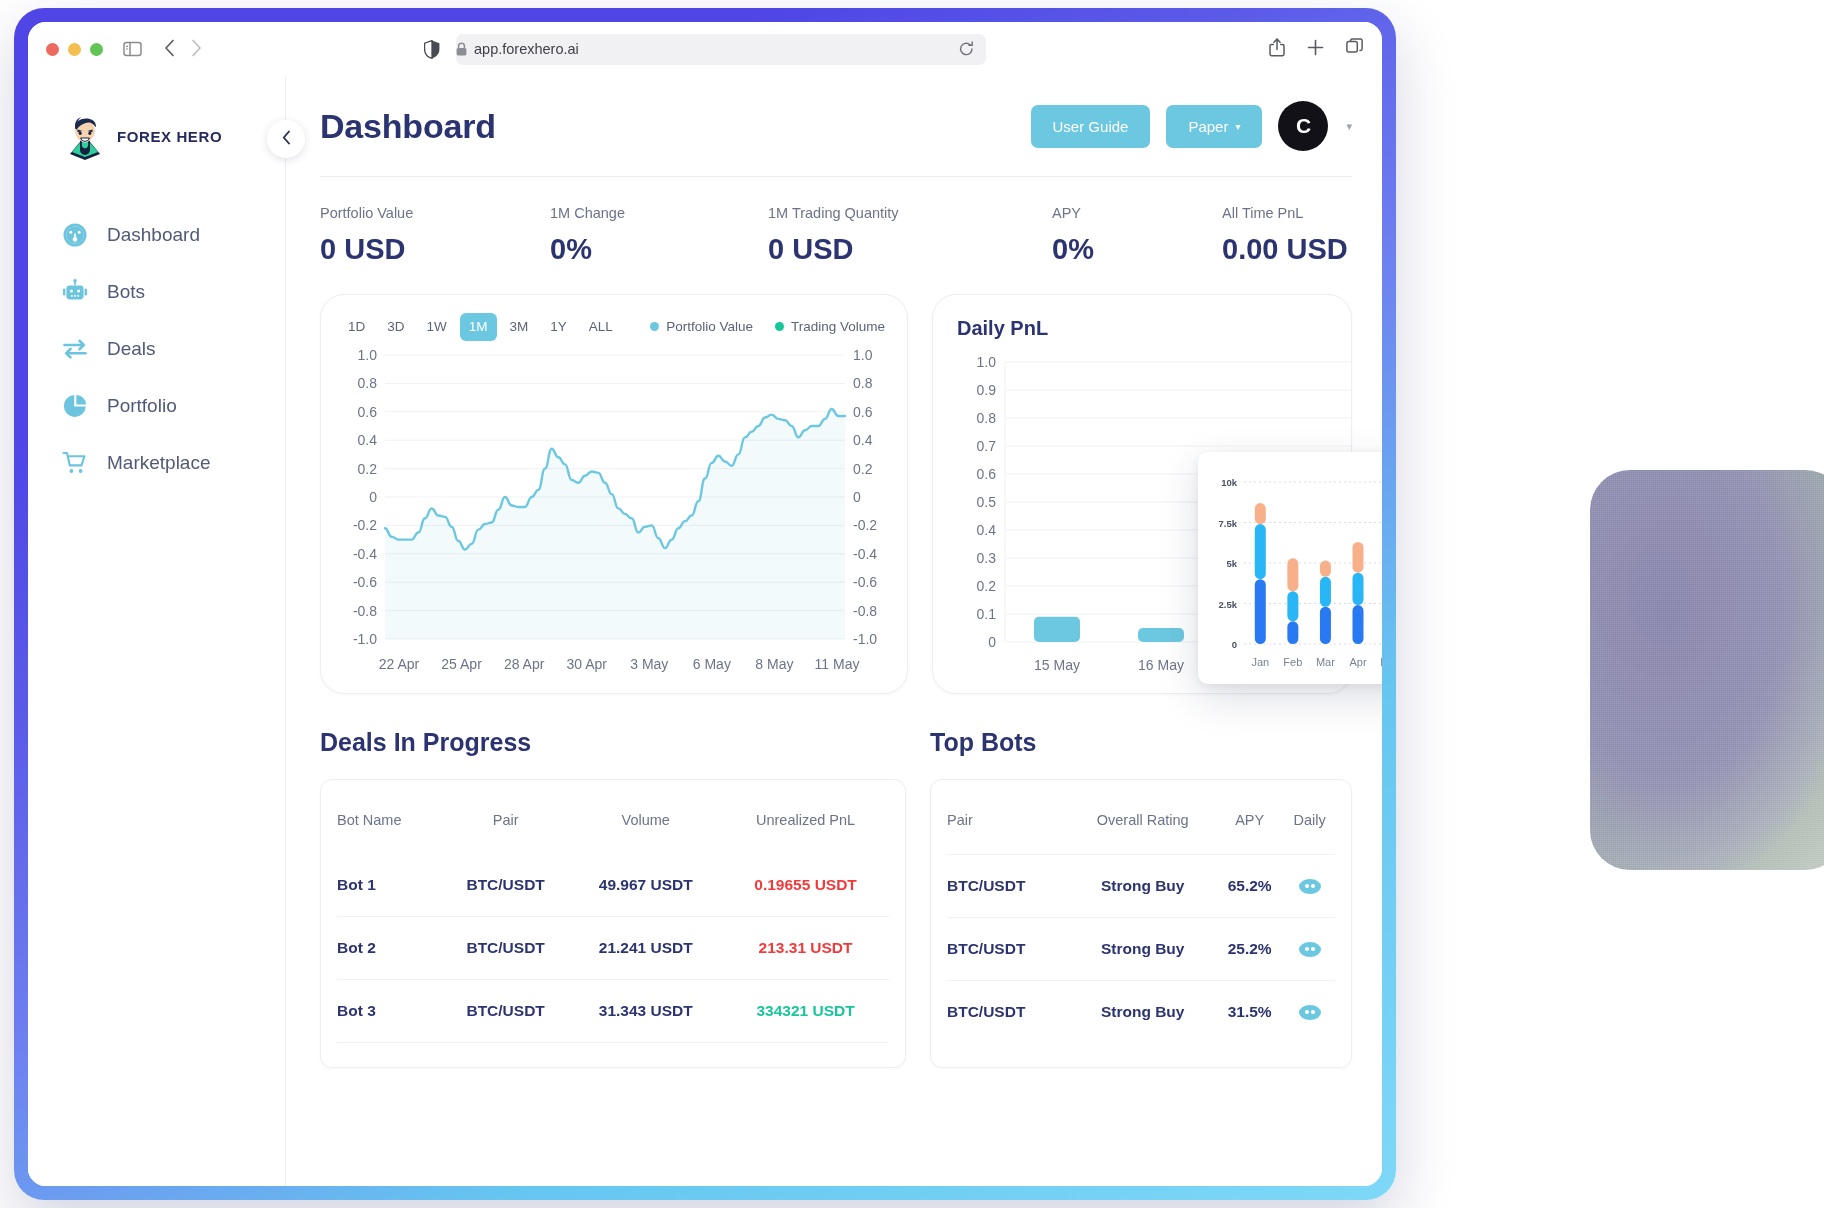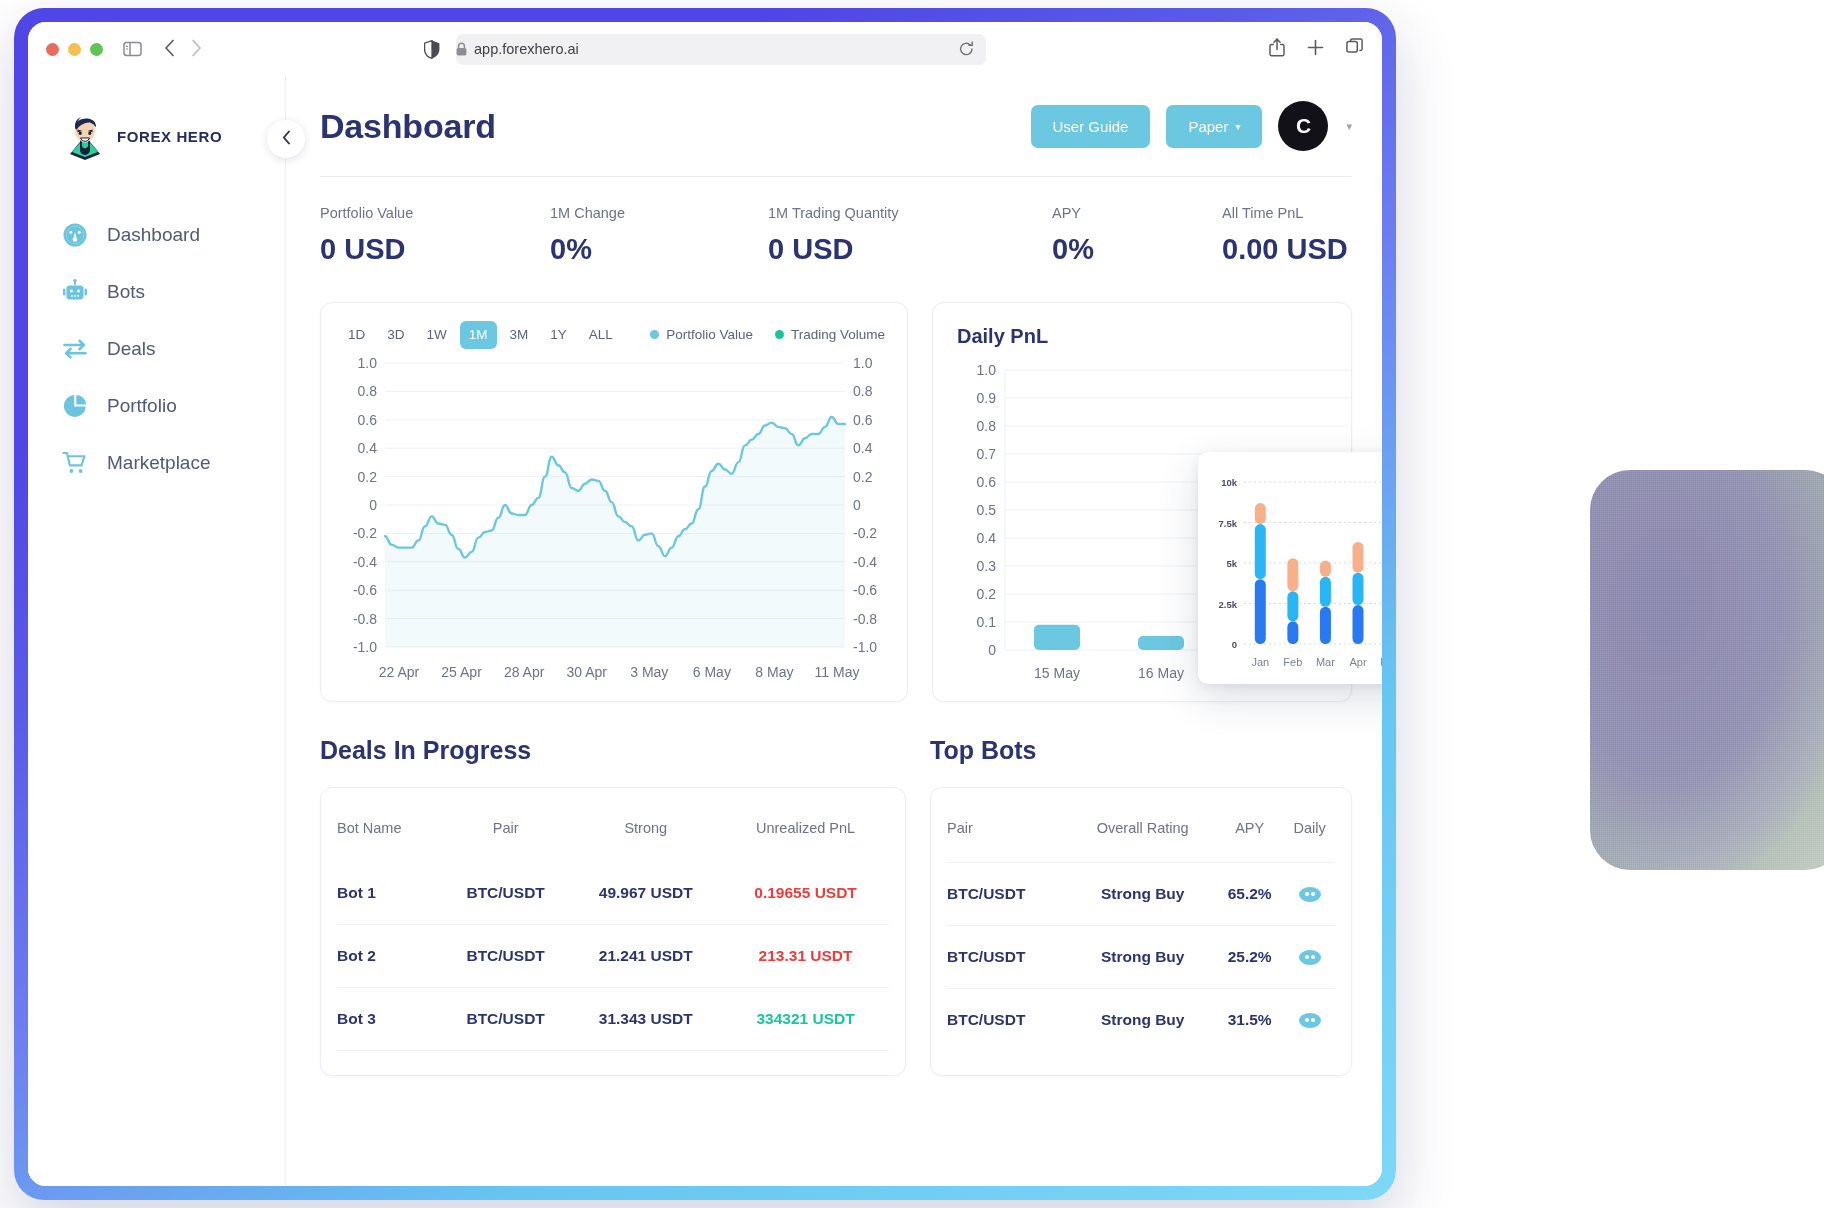--- a/index.html
+++ b/index.html
@@ -212,23 +212,22 @@
   .stat:nth-child(3) { width: 284px; }
   .stat:nth-child(4) { width: 170px; }
   .stat-label { font-size: 14.5px; color: #6d7389; margin-bottom: 12px; }
   .stat-value { font-size: 29px; font-weight: 700; color: #2b3470; }
 
   
   .cards { display: flex; gap: 24px; margin-top: 8px; }
   .card {
     background: #fff;
     border: 1px solid #eceef3;
-    border-radius: 12px;
+    border-radius: 24px;
     box-shadow: 0 1px 3px rgba(40,50,90,.04);
-    margin-top: 8px;
   }
   .card.left { flex: 0 0 586px; height: 400px; padding: 18px 16px 10px 18px; }
   .card.right { flex: 1; height: 400px; padding: 22px 14px 10px 24px; position: relative; overflow: hidden; }
 
   
   .chart-top { display: flex; align-items: center; }
   .ranges { display: flex; gap: 4px; align-items: center; }
   .range {
     font-size: 13.5px; color: #5d6478;
     padding: 7px 9px; border-radius: 6px; cursor: pointer;
@@ -645,21 +644,21 @@
       </div>
 
       <div class="tables">
 
         <div class="table-card left">
           <table>
             <thead>
               <tr>
                 <th class="t-left">Bot Name</th>
                 <th>Pair</th>
-                <th>Strong</th>
+                <th>Volume</th>
                 <th>Unrealized PnL</th>
               </tr>
             </thead>
             <tbody>
               <tr class="no-line">
                 <td class="t-left">Bot 1</td>
                 <td>BTC/USDT</td>
                 <td>49.967 USDT</td>
                 <td class="pnl-neg">
                   <span>0.19655</span>

